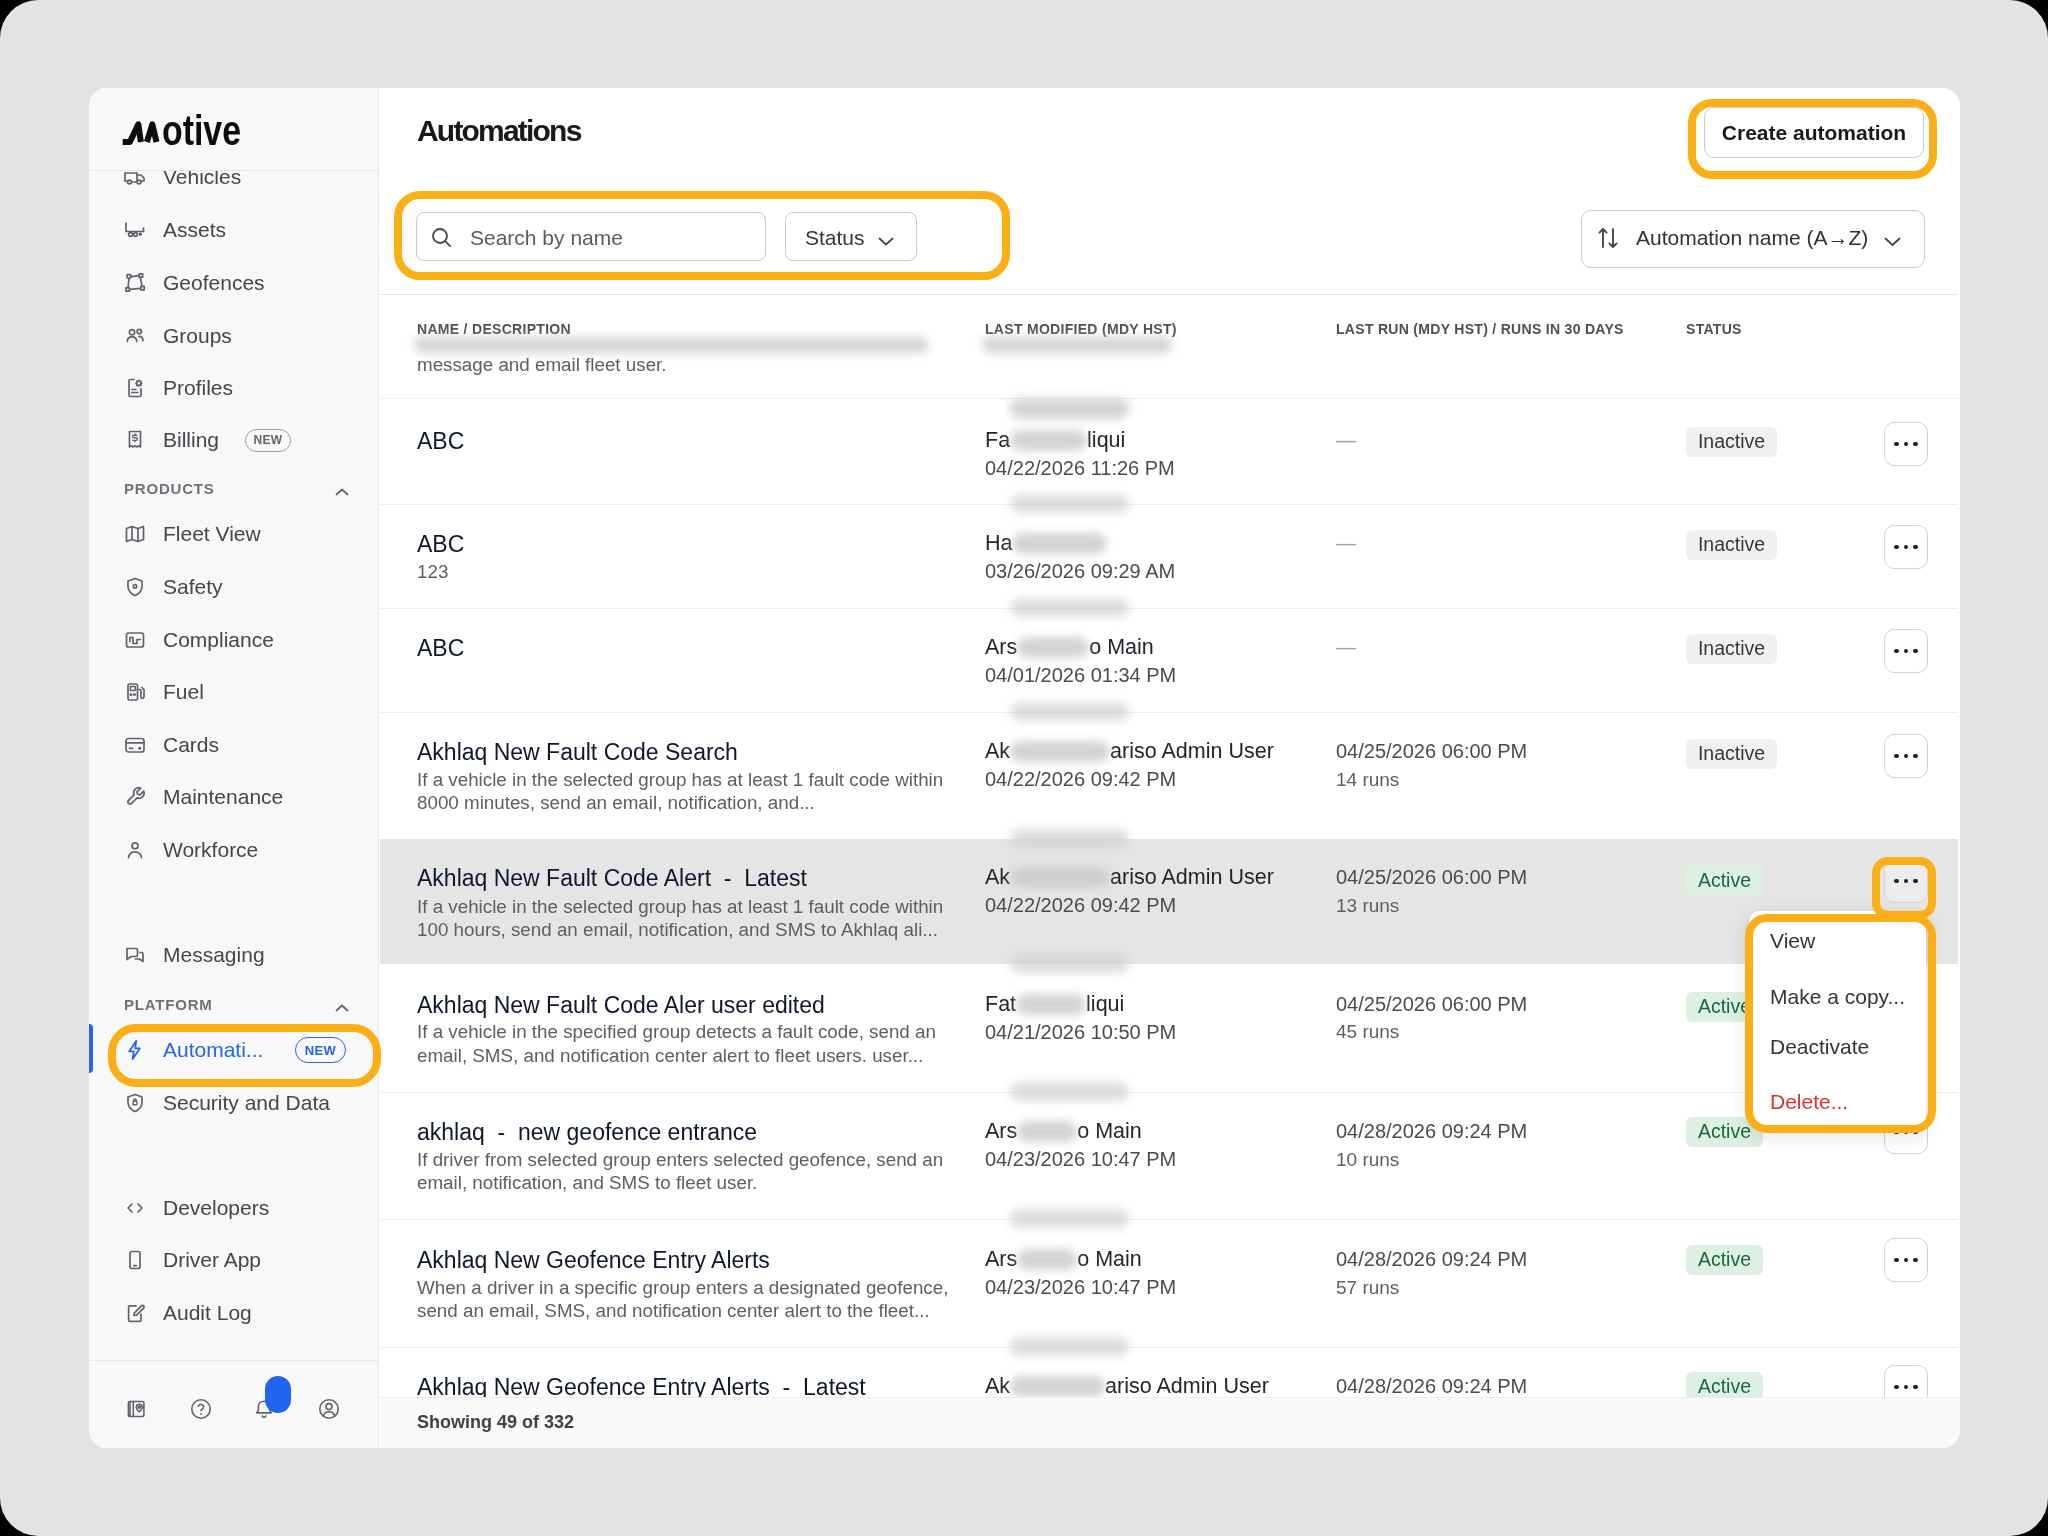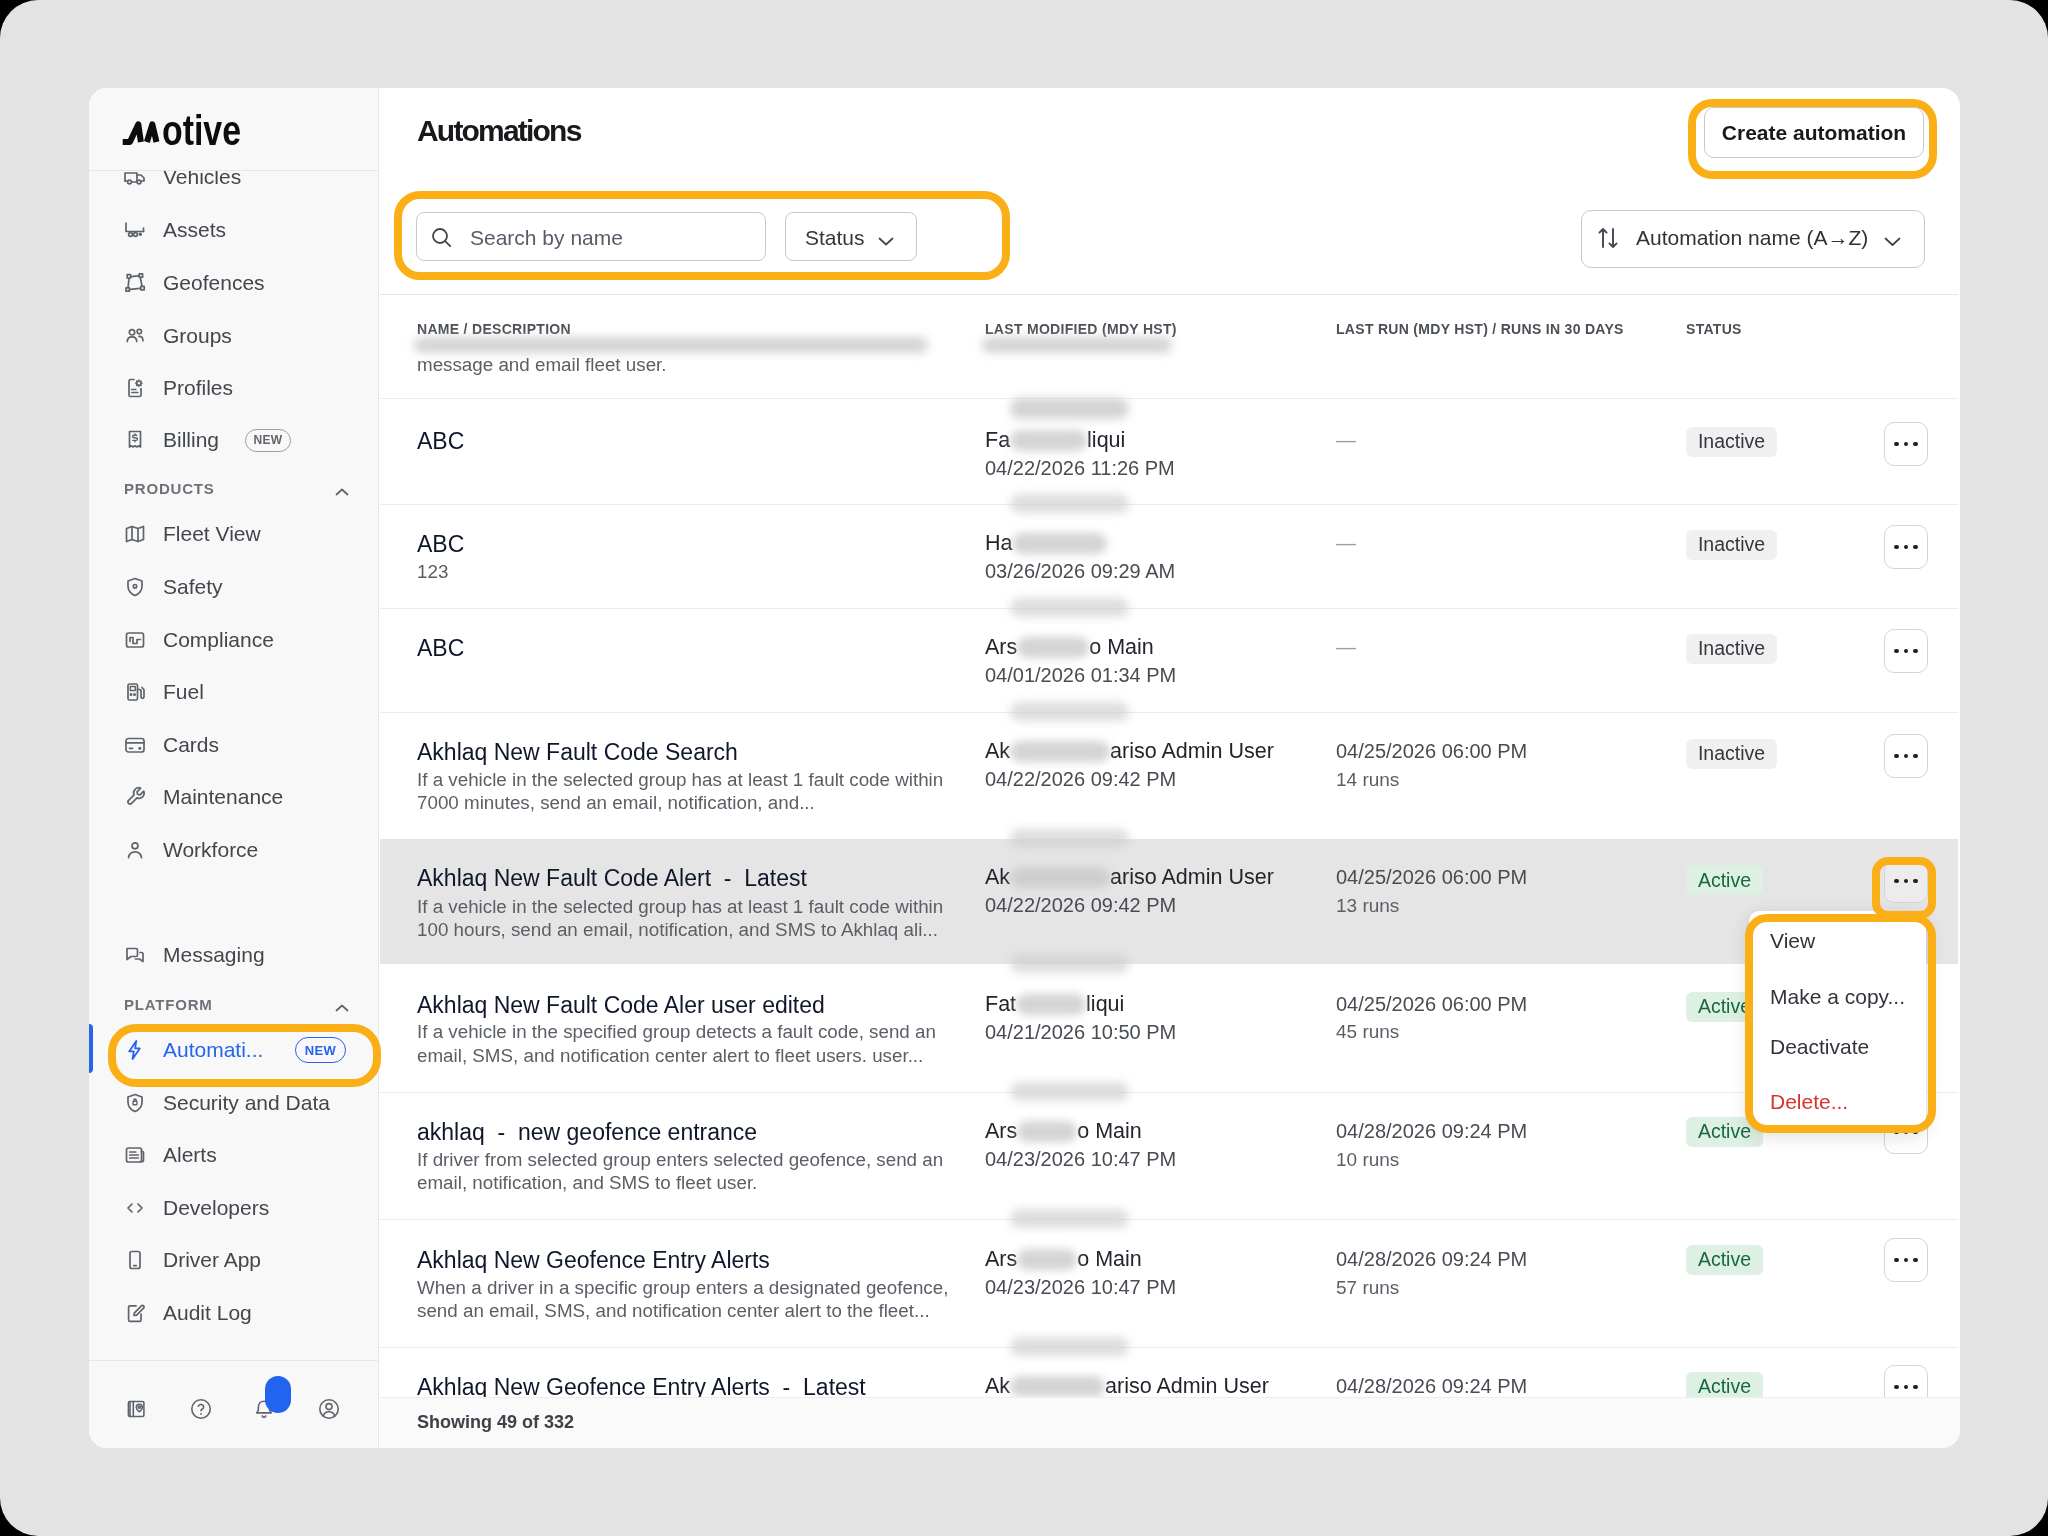--- a/index.html
+++ b/index.html
@@ -174,28 +174,20 @@
         <span style="position:absolute;left:206px;width:51px;height:26px;border:1.6px solid #2564eb;border-radius:13px;display:flex;align-items:center;justify-content:center;font-size:13px;font-weight:bold;color:#2564eb;letter-spacing:.4px">NEW</span>
       </div>
 <div class="nav" style="top:909.5px">
         <span class="ic"><svg width="24" height="24" viewBox="0 0 24 24" fill="none" stroke="#5f646b" stroke-width="1.7" stroke-linecap="round" stroke-linejoin="round">
             <path d="M12 3.5 19 6v5.2c0 4.6-3 7.6-7 9.3-4-1.7-7-4.7-7-9.3V6Z"></path>
             <rect x="10" y="10.3" width="4" height="3.4" rx="0.8" stroke-width="1.4"></rect>
             <path d="M10.8 10.3V9.2a1.2 1.2 0 0 1 2.4 0v1.1" stroke-width="1.4"></path>
           </svg></span>
         <span class="lb">Security and Data</span>
       </div>
-<div class="nav" style="top:962px">
-        <span class="ic"><svg width="24" height="24" viewBox="0 0 24 24" fill="none" stroke="#5f646b" stroke-width="1.7" stroke-linecap="round" stroke-linejoin="round">
-            <rect x="3.5" y="5" width="15" height="14" rx="2"></rect>
-            <path d="M6.8 9h6M6.8 12h8.4M6.8 15h8.4"></path>
-            <path d="M18.5 8.5h1a1 1 0 0 1 1 1V17a1.7 1.7 0 0 1-1.7 1.7"></path>
-          </svg></span>
-        <span class="lb">Alerts</span>
-      </div>
 <div class="nav" style="top:1014.5px">
         <span class="ic"><svg width="24" height="24" viewBox="0 0 24 24" fill="none" stroke="#5f646b" stroke-width="1.7" stroke-linecap="round" stroke-linejoin="round">
             <path d="m9 8-4 4 4 4M15 8l4 4-4 4"></path>
           </svg></span>
         <span class="lb">Developers</span>
       </div>
 <div class="nav" style="top:1067px">
         <span class="ic"><svg width="24" height="24" viewBox="0 0 24 24" fill="none" stroke="#5f646b" stroke-width="1.7" stroke-linecap="round" stroke-linejoin="round">
             <rect x="7" y="3.5" width="10" height="17" rx="2"></rect>
             <path d="M10.8 17.7h2.4"></path>
@@ -297,21 +289,21 @@
 <div class="cell dt" style="left:896px;top:575.7px">04/01/2026 01:34 PM</div>
 <div class="cell dash" style="left:1247px;top:547.7px">—</div>
 <div class="pill inactive" style="left:1597px;top:545.5px;width:91px">Inactive</div>
 <div class="dots" style="top:541px;left:1795px;background:#fff">
       <i></i>
       <i></i>
       <i></i>
     </div>
 <div class="cell nm" style="left:328px;top:651.4px">Akhlaq New Fault Code Search</div>
 <div class="cell ds" style="left:328px;top:680.9px">If a vehicle in the selected group has at least 1 fault code within</div>
-<div class="cell ds" style="left:328px;top:704.4px">7000 minutes, send an email, notification, and...</div>
+<div class="cell ds" style="left:328px;top:704.4px">8000 minutes, send an email, notification, and...</div>
 <div class="cell au" style="left:896px;top:651.4px">Ak<span class="iblob" style="width:100px"></span>ariso Admin User</div>
 <div class="cell dt" style="left:896px;top:680.2px">04/22/2026 09:42 PM</div>
 <div class="cell dt" style="left:1247px;top:652.2px">04/25/2026 06:00 PM</div>
 <div class="cell runs" style="left:1247px;top:680.8px">14 runs</div>
 <div class="pill inactive" style="left:1597px;top:650.5px;width:91px">Inactive</div>
 <div class="dots" style="top:646px;left:1795px;background:#fff">
       <i></i>
       <i></i>
       <i></i>
     </div>

